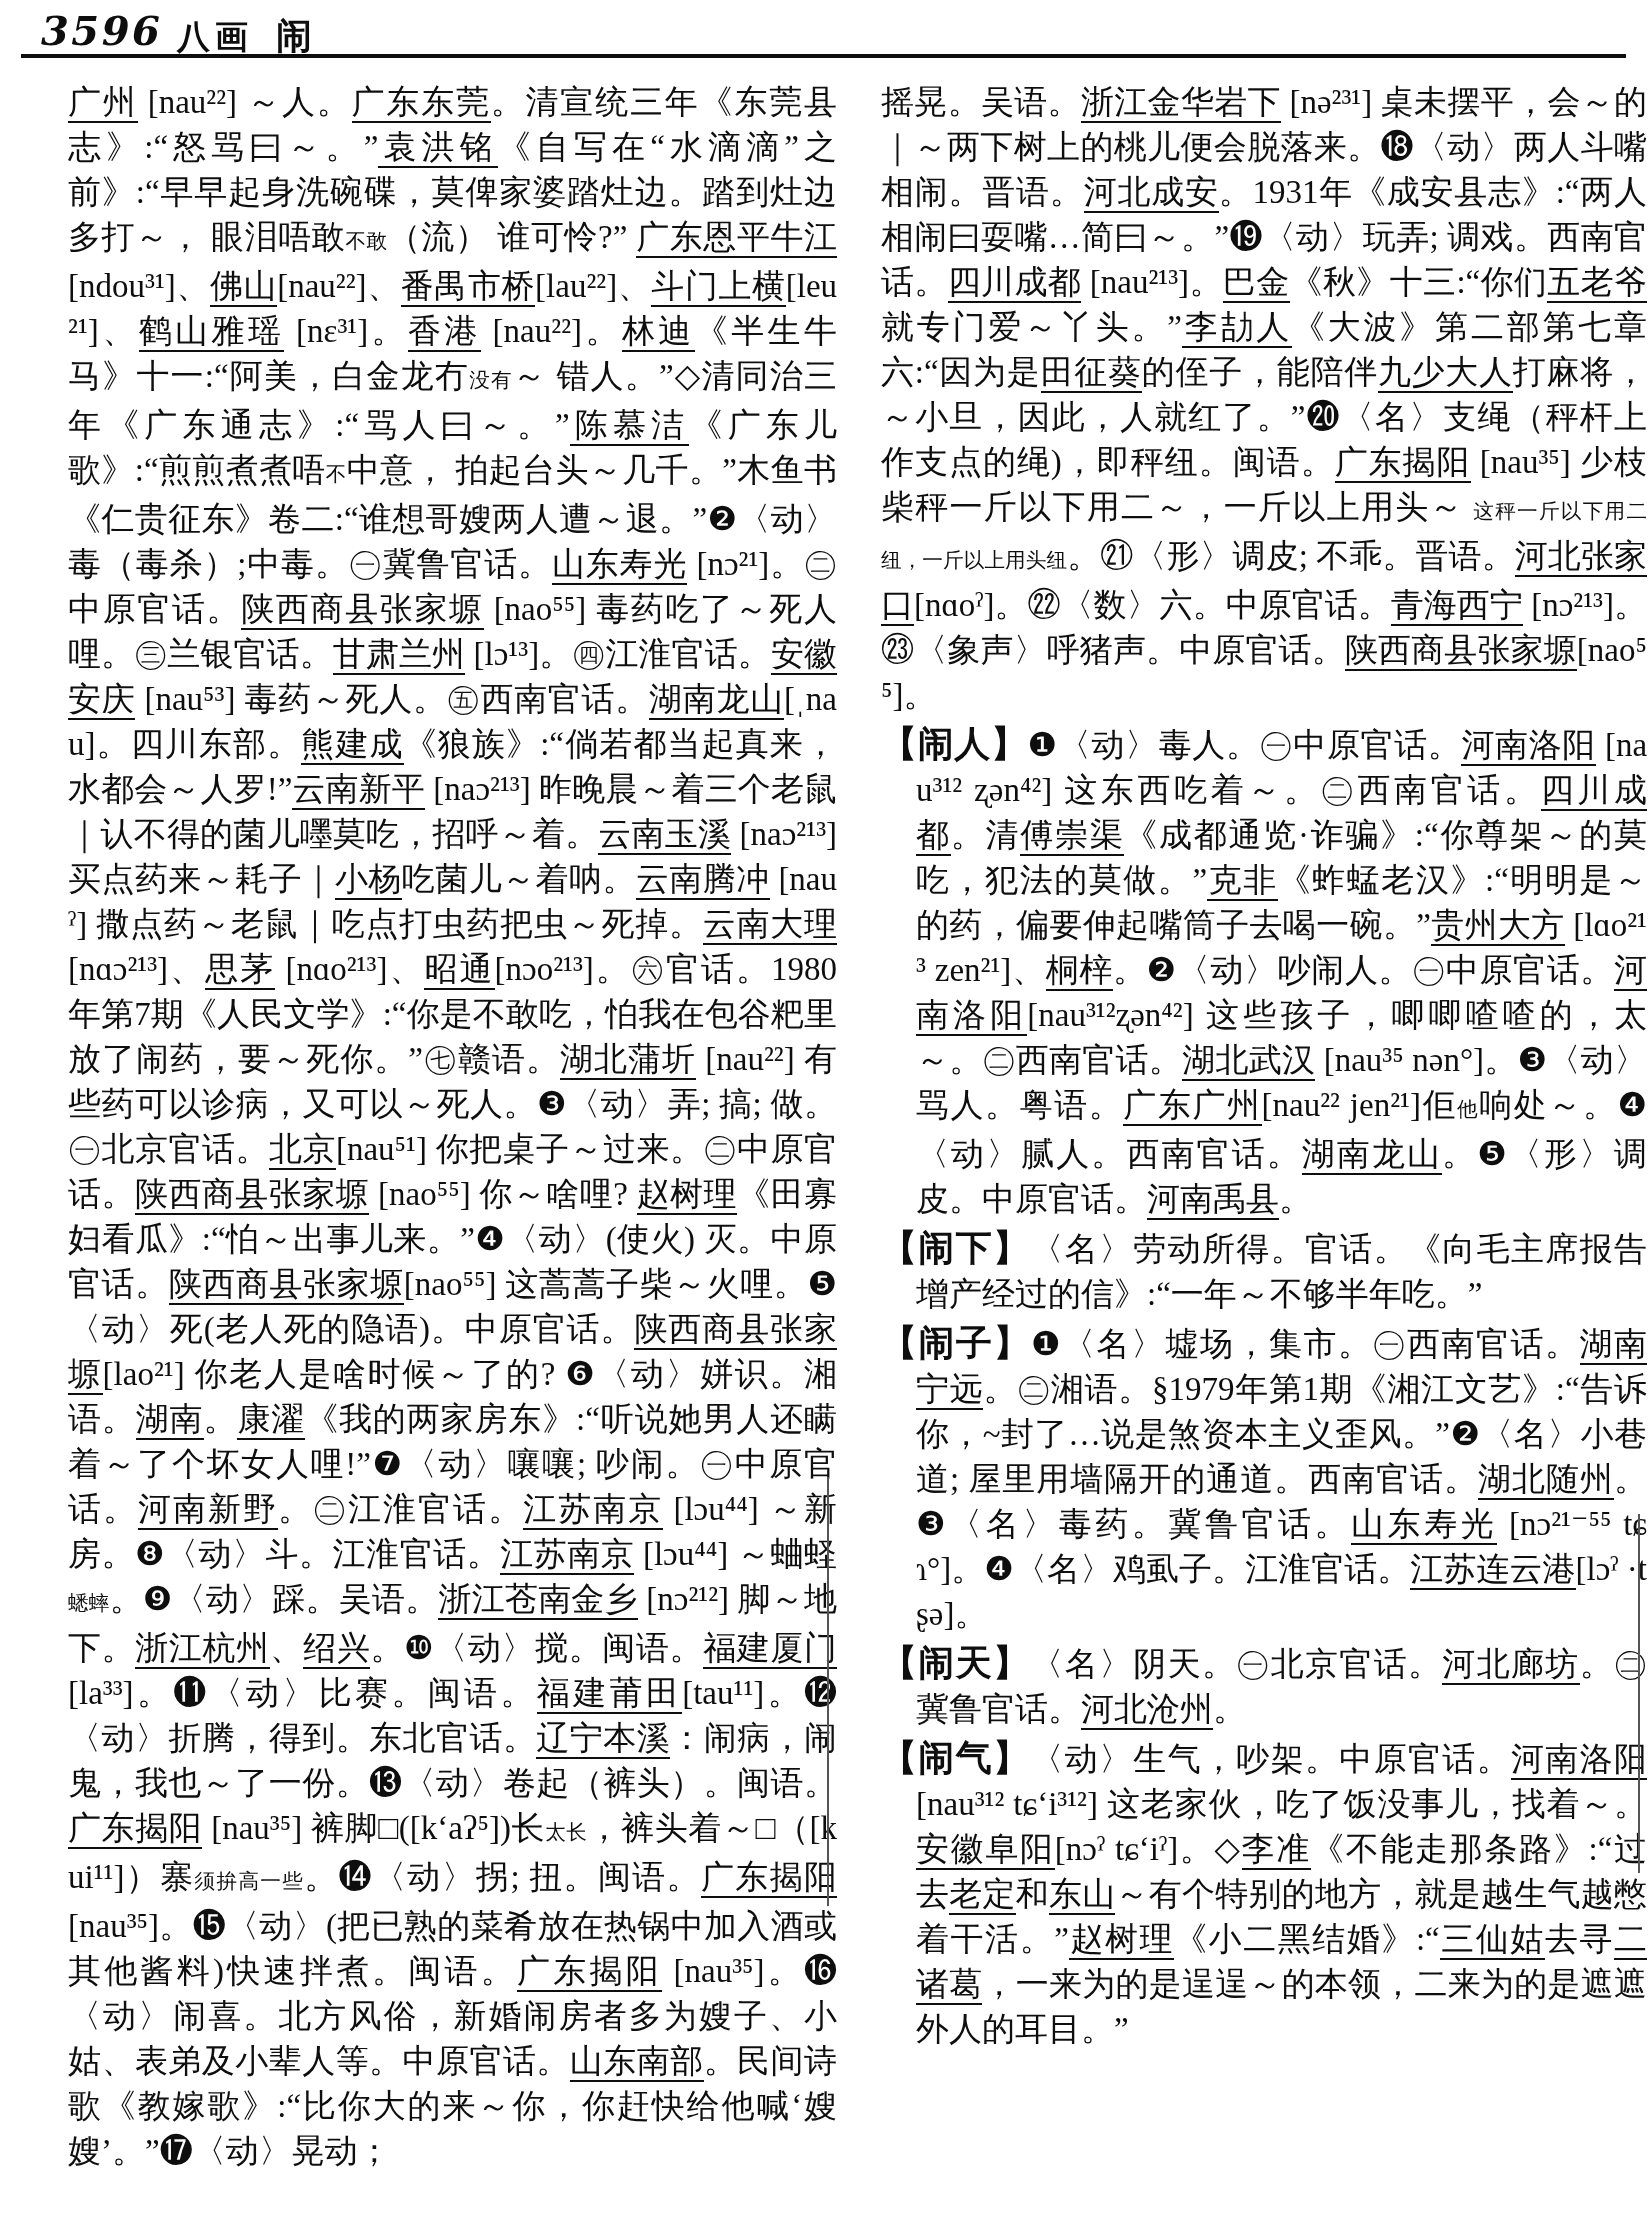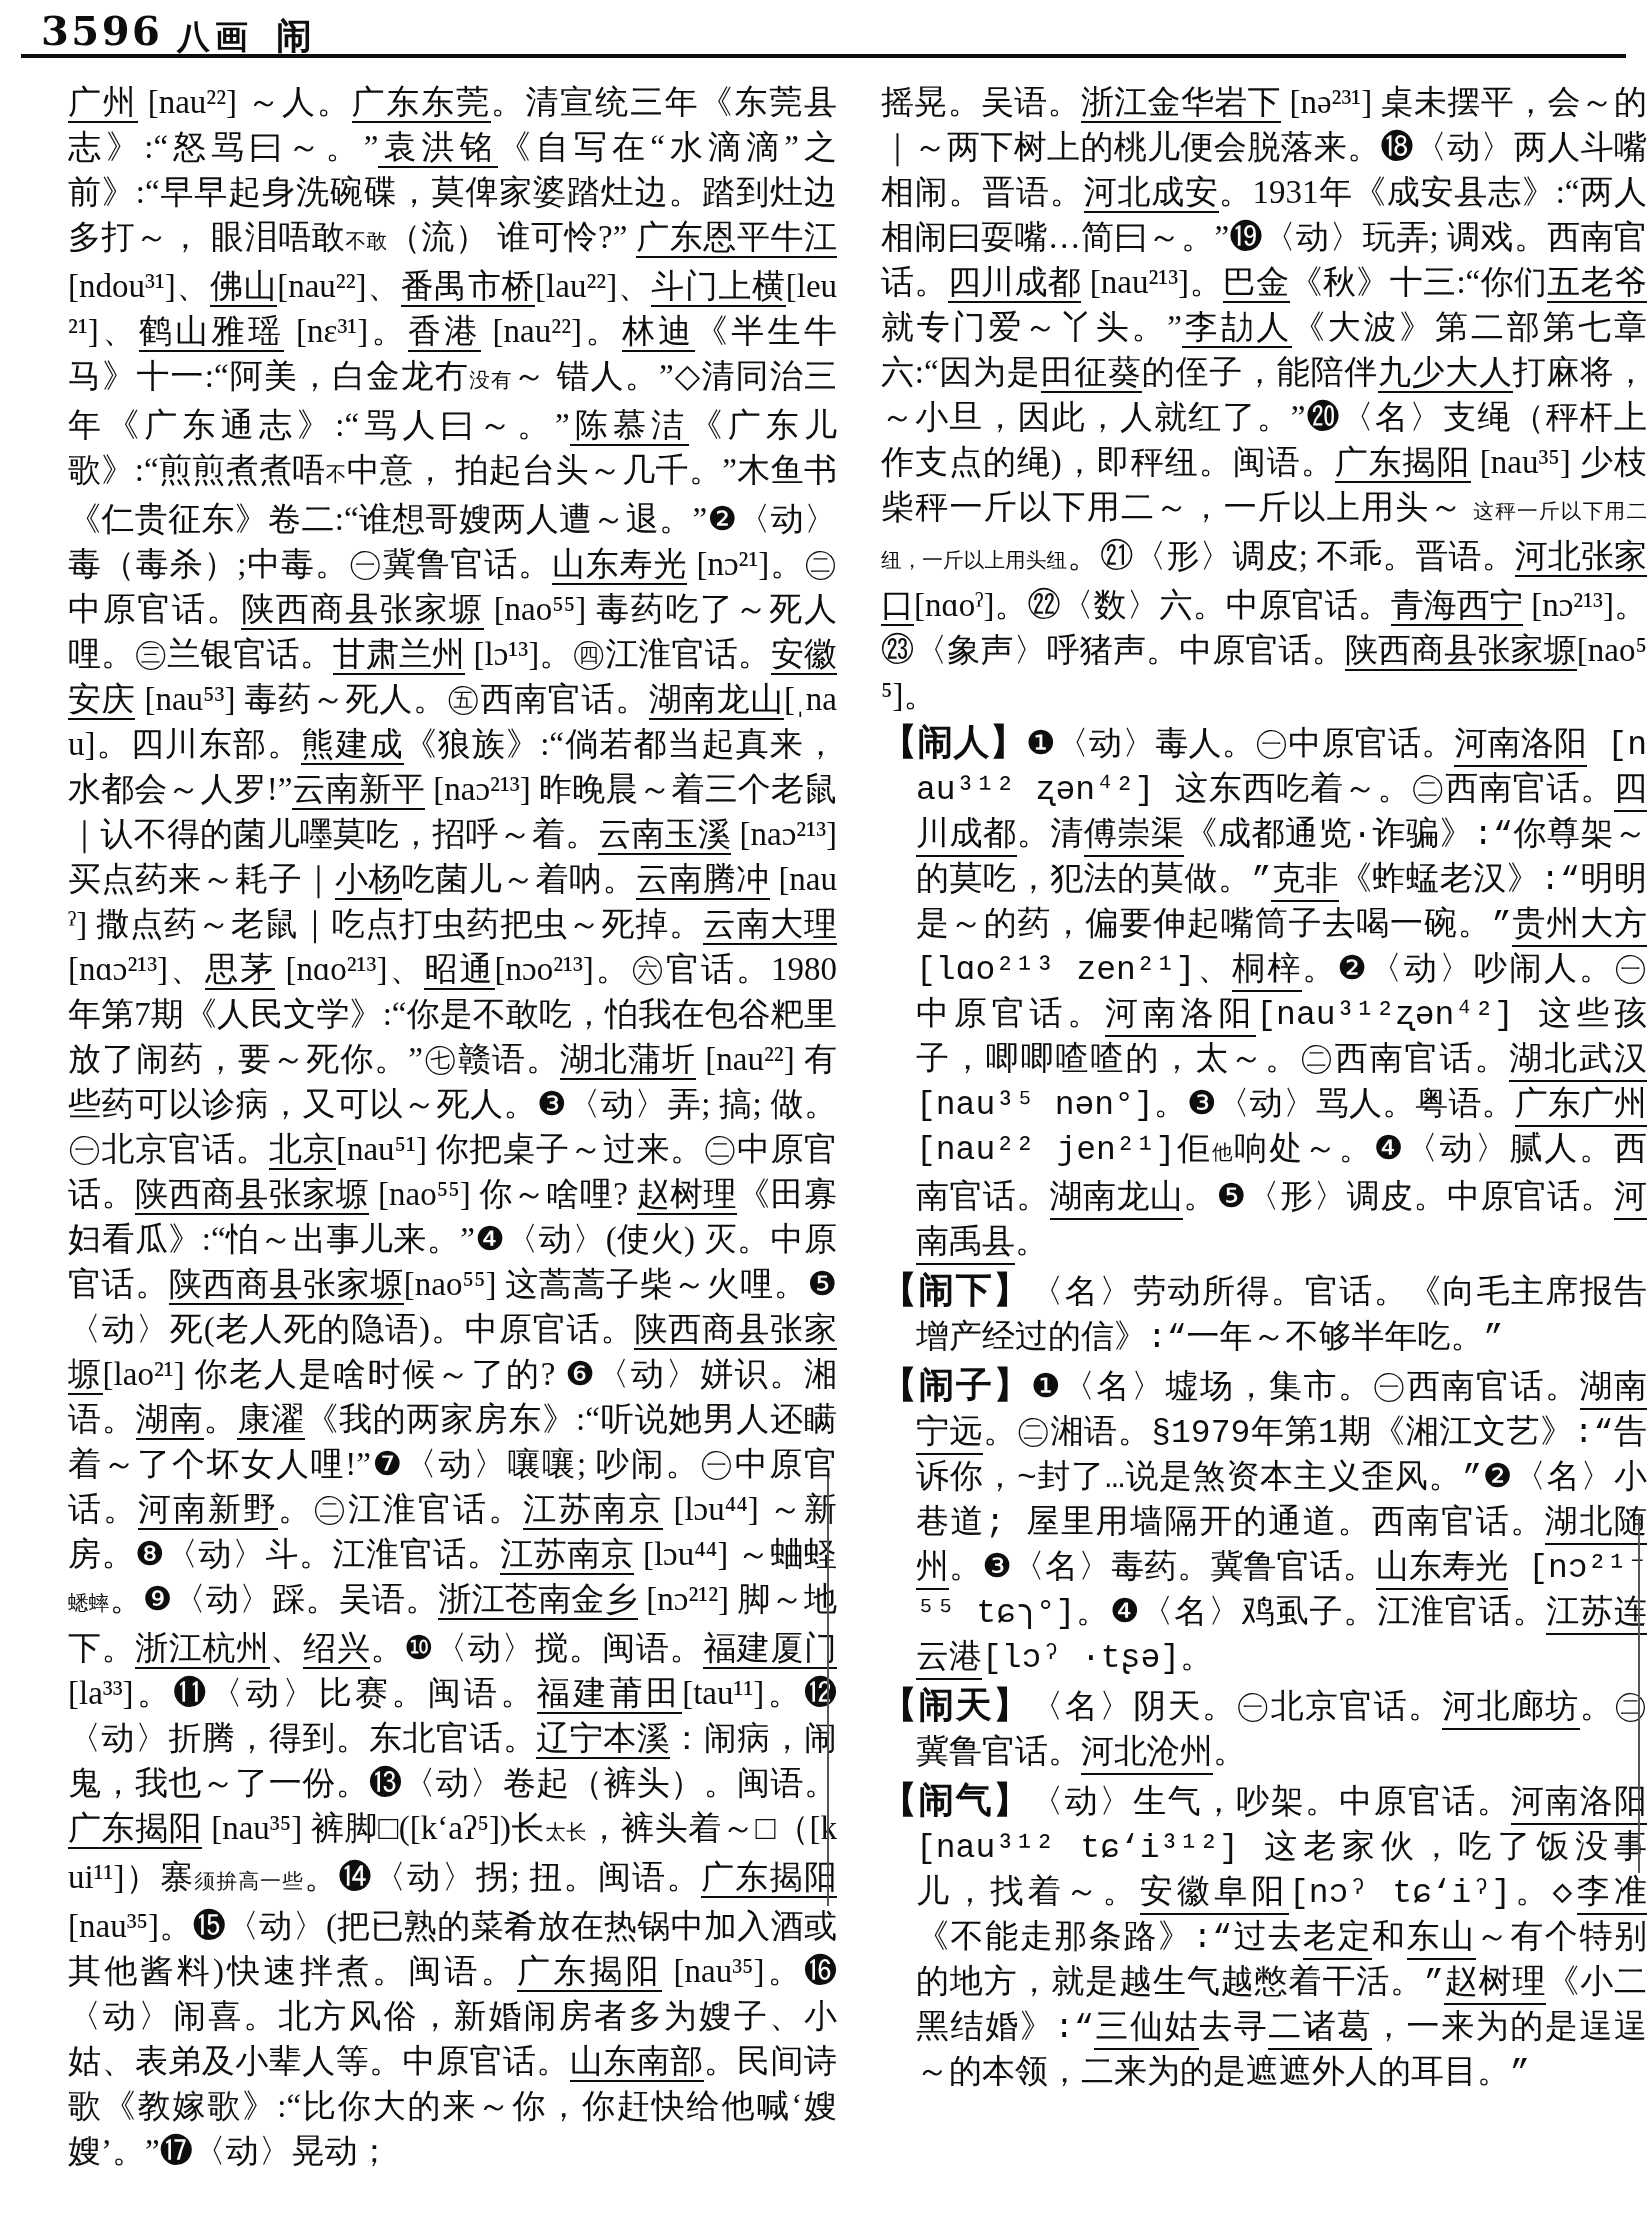--- a/index.html
+++ b/index.html
@@ -1,36 +1,36 @@
 <!DOCTYPE html>
 <html style="font-size:13.2px"><head>
 <meta charset="utf-8">
 <style>
   html,body{margin:0;padding:0;}
   body{
     width:1650px;height:2227px;background:#ffffff;color:#0e0e0e;
     font-family:"Liberation Serif","DejaVu Serif",serif;
     position:relative;overflow:hidden;
   }
-  .hdr-num{position:absolute;left:41px;top:6.6px;font-weight:bold;
+  .hdr-num{position:absolute;left:41px;top:6.6px;font-style:italic;font-weight:bold;
     font-size:40px;letter-spacing:2.5px;font-family:"DejaVu Serif",serif;}
   .hdr-sec{position:absolute;left:177px;top:15px;font-weight:bold;font-size:33px;
     font-family:Liberation Serif, serif;letter-spacing:5px;}
   .hdr-char{position:absolute;left:276px;top:11.5px;font-weight:bold;font-size:36px;
     font-family:"Liberation Sans",sans-serif;}
   .rule{position:absolute;left:21.4px;top:54px;width:1605px;height:4.1px;background:#0e0e0e;}
   .col{
     position:absolute;top:80px;height:2147px;overflow:hidden;
     font-size:33px;line-height:45px;
     text-align:justify;text-justify:inter-character;word-break:break-all;margin-left:23px;
   }
   #colL{left:45px;width:769px;}
   #colR{left:858px;width:766px;}
   p.para{margin:0;}
-  p.entry{margin-top:4.1px;padding-left:35px;text-indent:-35px;font-family:Liberation Mono, monospace;}
+  p.entry{margin-top:4.1px;padding-left:35px;text-indent:-35px;}
   .u{border-bottom:2.5px solid #0e0e0e;padding-bottom:0.8px;}
   .s{font-size:20.6px;}
   .h{font-weight:bold;font-size:36px;}
   .vline{position:absolute;width:1.6px;background:#555;}
   #divider-center{left:827px;top:1477px;height:429px;}
   #border-right{left:1638px;top:1514px;height:359px;}
 </style>
 </head>
 <body>
 

